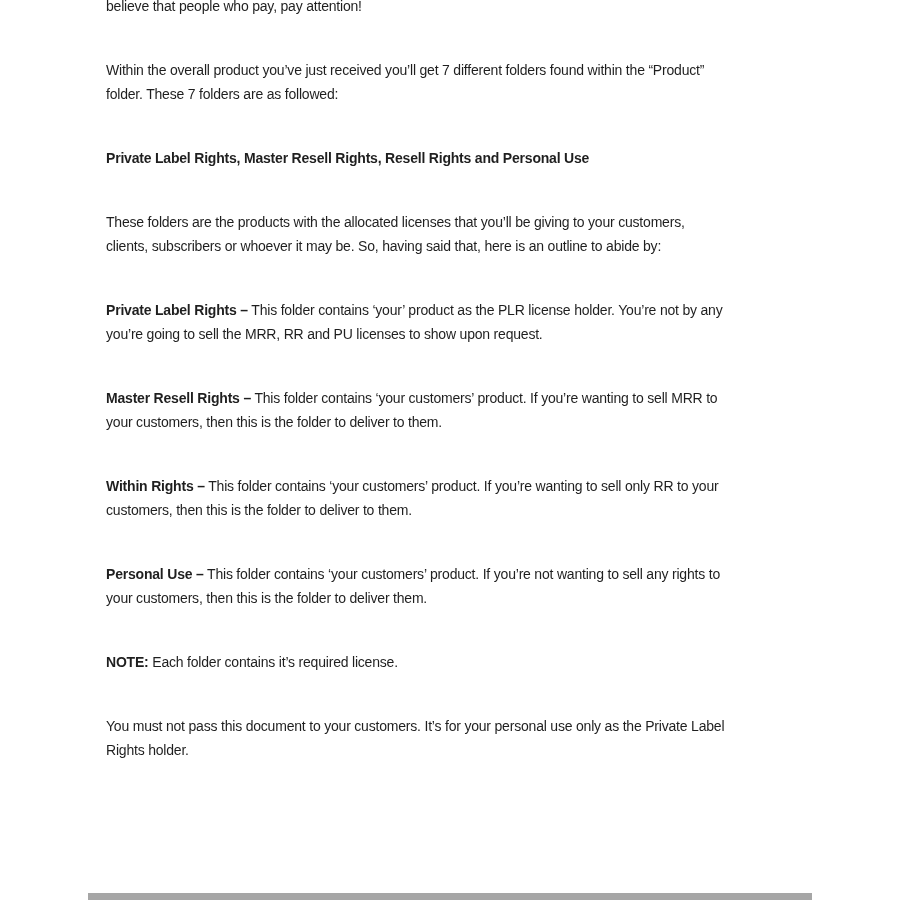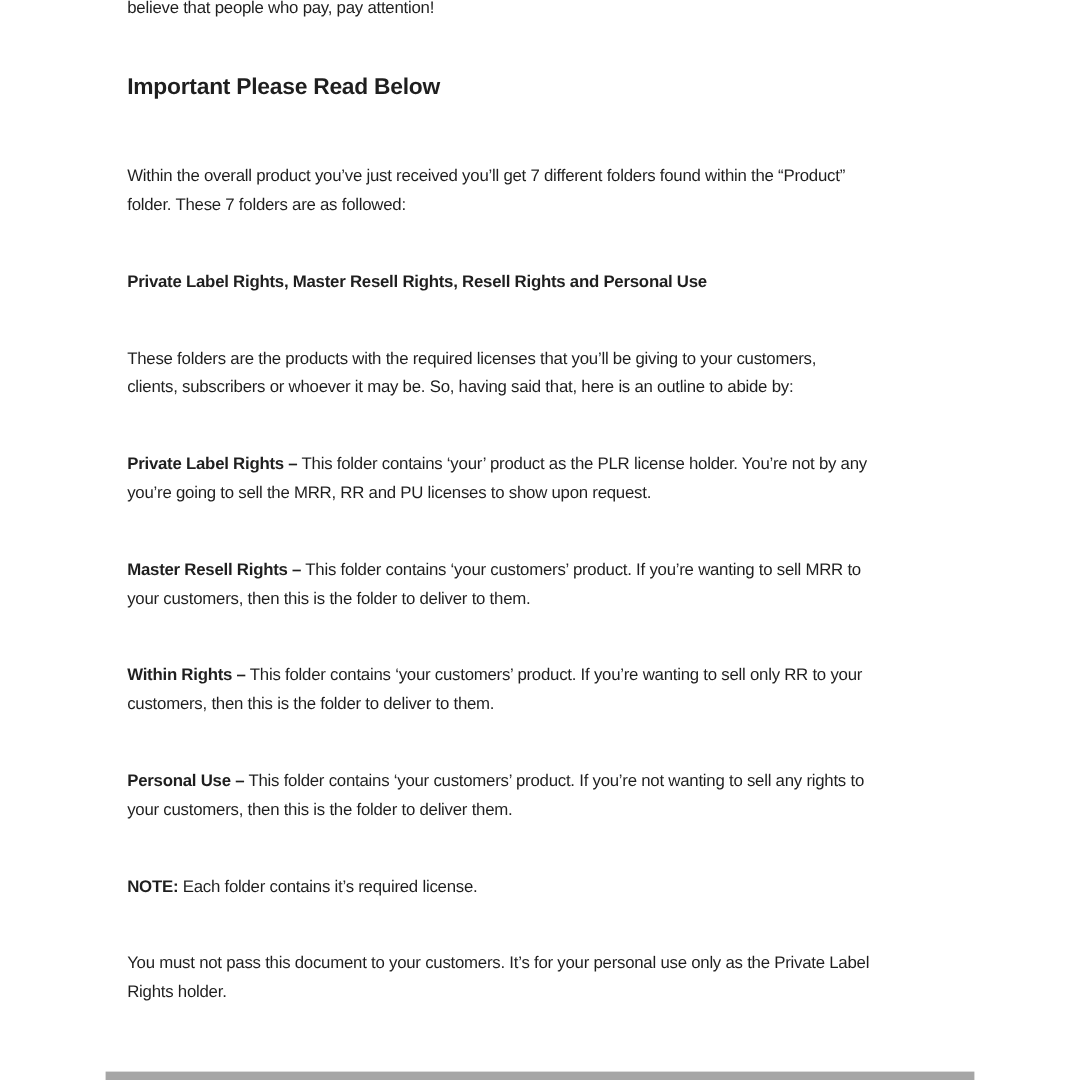--- a/index.html
+++ b/index.html
@@ -50,33 +50,32 @@
 </style>
 </head>
 <body>
 
 <div class="doc">
 
   <div class="block">
     <div class="line">believe that people who pay, pay attention!</div>
   </div>
 
-  <div class="heading">Important Please Read Below</div>
 
   <div class="block">
     <div class="line">Within the overall product you’ve just received you’ll get 7 different folders found within the “Product”</div>
     <div class="line">folder. These 7 folders are as followed:</div>
   </div>
 
   <div class="block">
     <div class="line b">Private Label Rights, Master Resell Rights, Resell Rights and Personal Use</div>
   </div>
 
   <div class="block">
-    <div class="line">These folders are the products with the required licenses that you’ll be giving to your customers,</div>
+    <div class="line">These folders are the products with the allocated licenses that you’ll be giving to your customers,</div>
     <div class="line">clients, subscribers or whoever it may be. So, having said that, here is an outline to abide by:</div>
   </div>
 
   <div class="block">
     <div class="line"><span class="b">Private Label Rights –</span><span> This folder contains ‘your’ product as the PLR license holder. You’re not by any</span></div>
     <div class="line">you’re going to sell the MRR, RR and PU licenses to show upon request.</div>
   </div>
 
   <div class="block">
     <div class="line"><span class="b">Master Resell Rights –</span><span> This folder contains ‘your customers’ product. If you’re wanting to sell MRR to</span></div>

